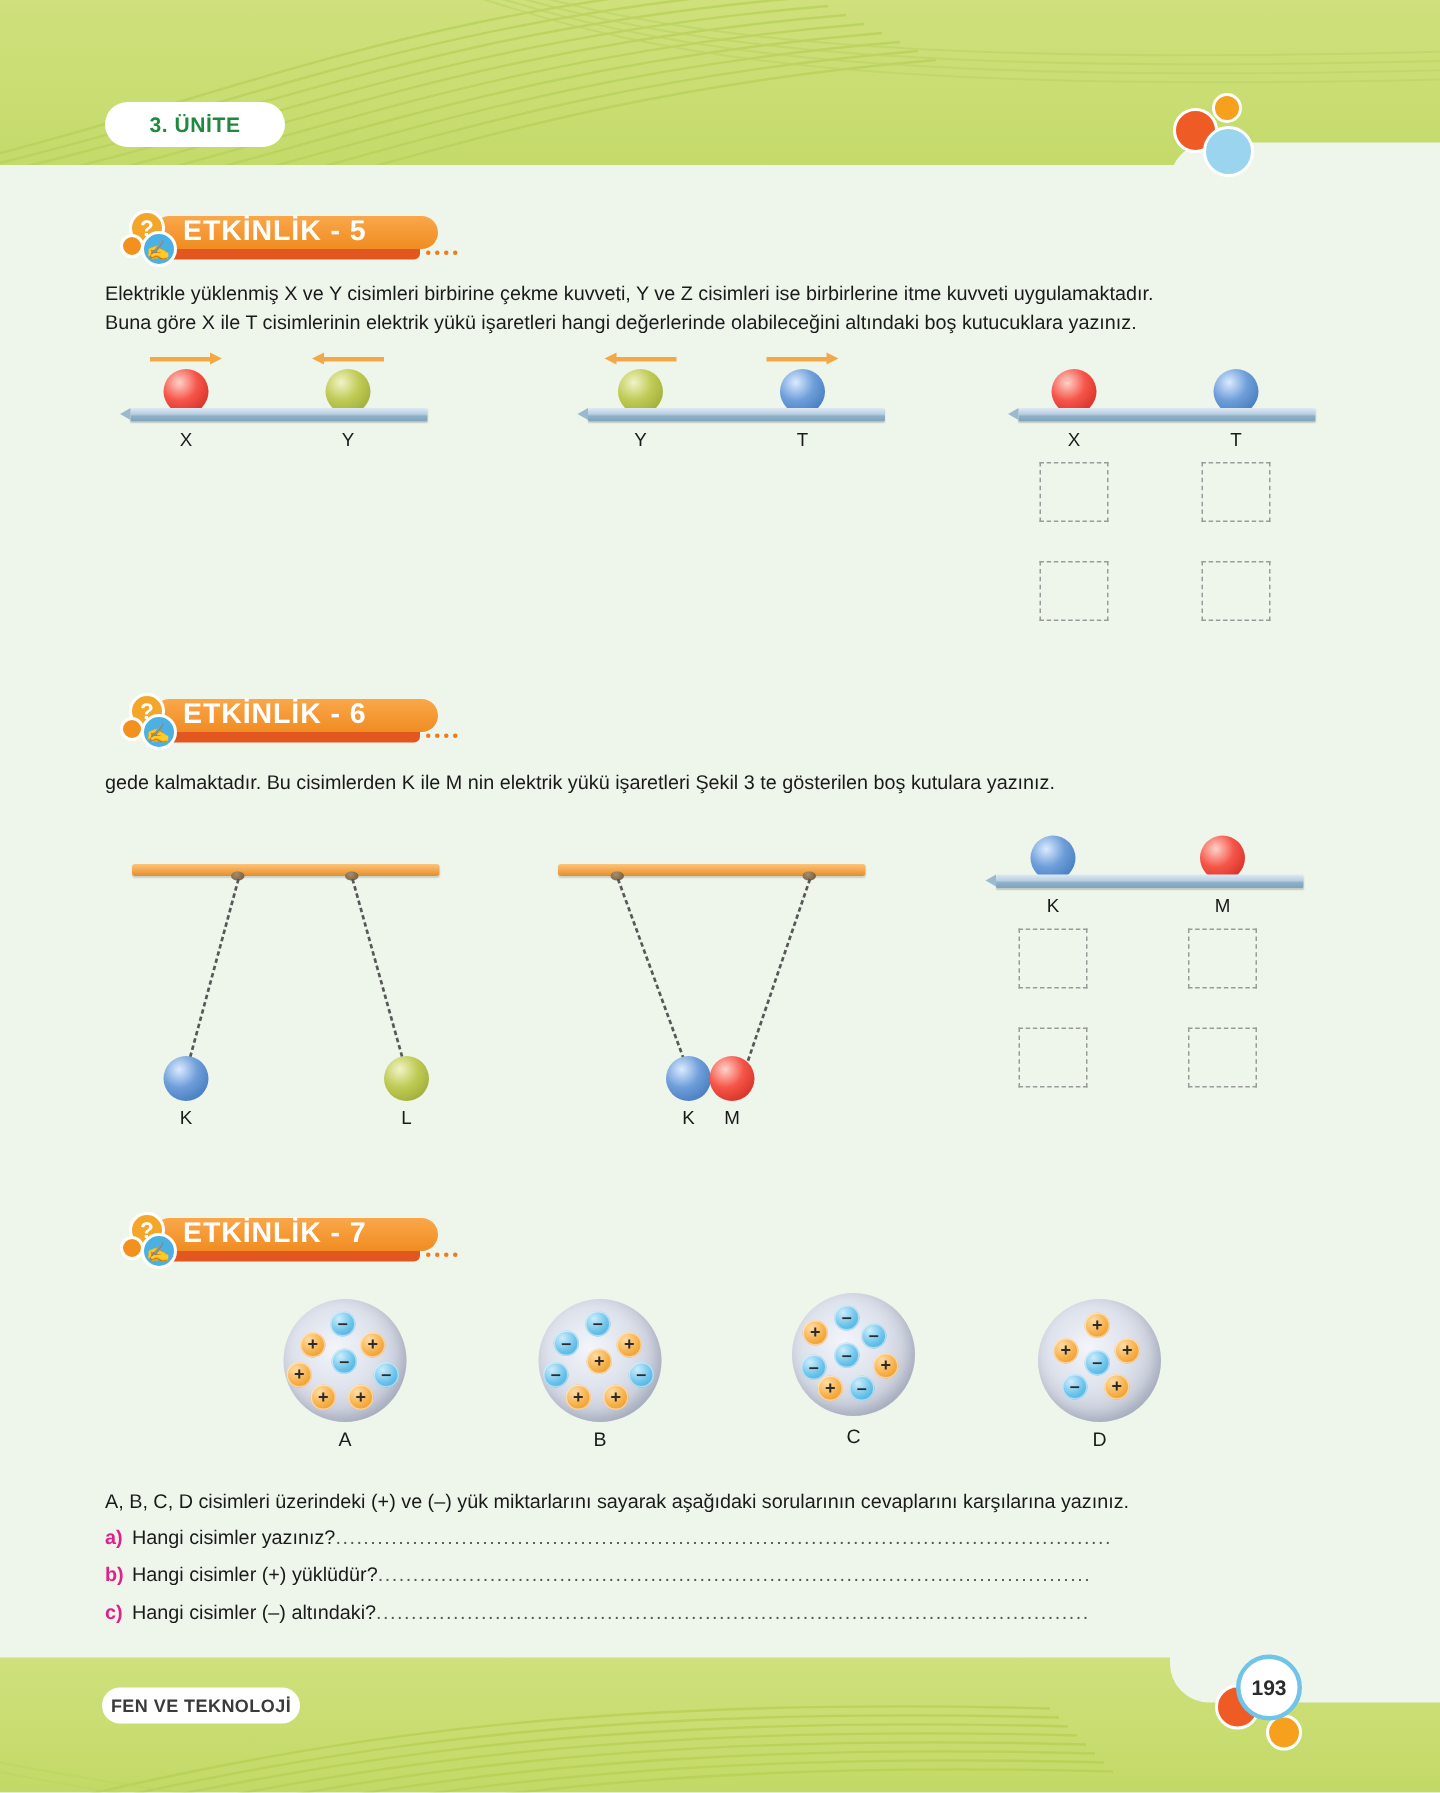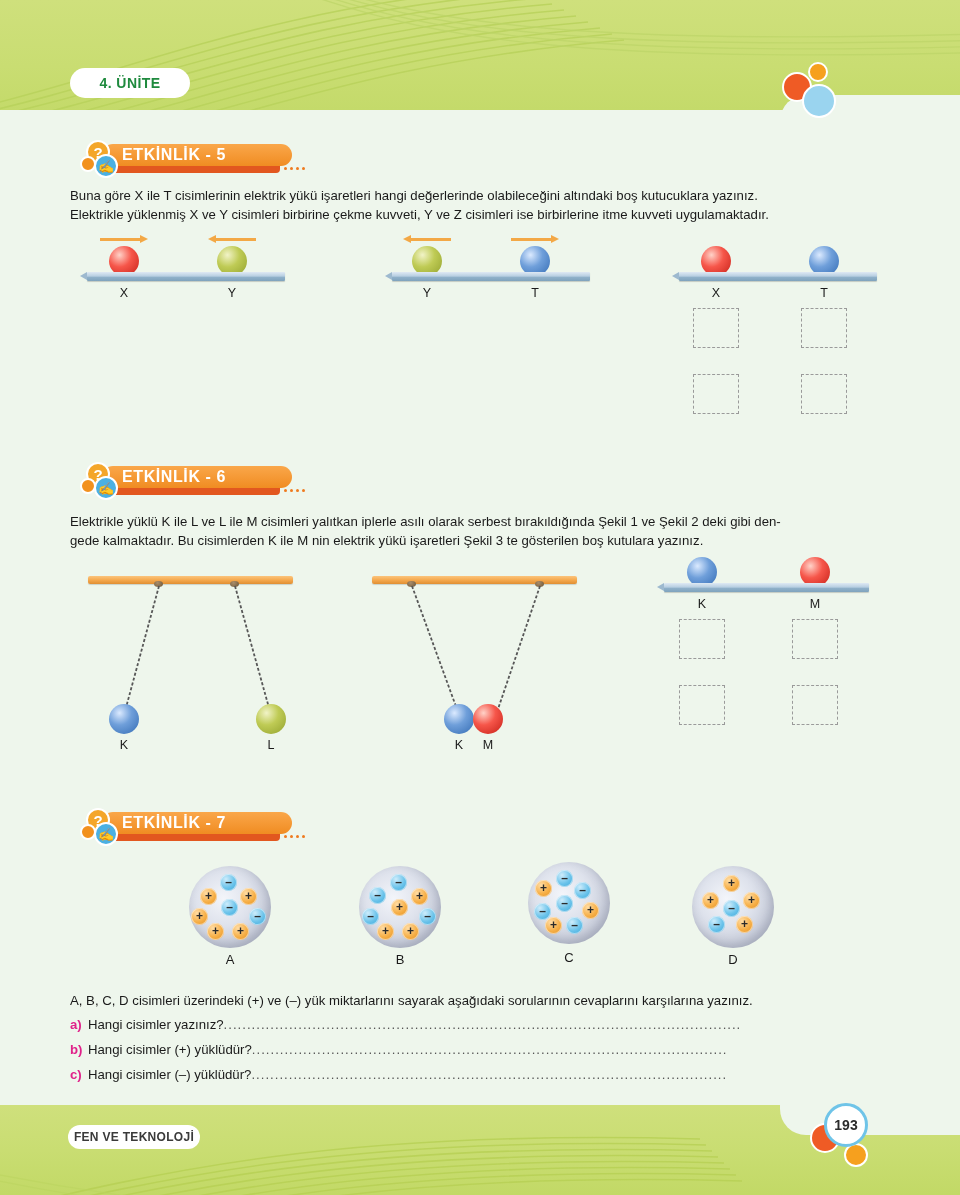--- a/index.html
+++ b/index.html
@@ -44,21 +44,21 @@
   .hd-circ { position:absolute; border-radius:50%; border:2px solid #ffffff; }
 
   
   .act-badge { position:absolute; height:40px; }
   .act-bar {
     position:absolute; left:30px; top:4px; height:22px;
     background: linear-gradient(180deg,#f8a game, #ef8222);
     background: linear-gradient(180deg,#faa74a 0%, #f08c22 100%);
     border-radius:11px;
     display:flex; align-items:center; padding-left:20px;
-    color:#ffffff; font-weight:bold; font-size:16px; letter-spacing:.6px;
+    color:#ffffff; font-weight:bold; font-size:19px; letter-spacing:.6px;
   }
   .act-bar-shadow {
     position:absolute; left:36px; top:26px; height:7px;
     background:#e2571f; border-radius:0 0 4px 4px;
   }
   .act-dots { position:absolute; top:27px; height:5px; display:flex; gap:3px; }
   .act-dots i { width:3px; height:3px; background:#ef7a1f; border-radius:50%; display:block; }
   .q-circle {
     position:absolute; left:14px; top:0px; width:24px; height:24px; border-radius:50%;
     background:#f4a62a; border:2px solid #fff;
@@ -195,21 +195,21 @@
     <g fill="none" stroke="#bdd568" stroke-width="1.4" opacity="0.7">
       <path d="M300,-20 C420,20 560,46 980,34"></path>
       <path d="M306,-14 C426,26 566,52 986,40"></path>
       <path d="M312,-8 C432,32 572,58 992,46"></path>
       <path d="M318,-2 C438,38 578,64 998,52"></path>
     </g>
   </svg>
   <div class="header-notch"></div>
   <div class="header-white-strip"></div>
 
-  <div class="unite-pill">4. ÜNİTE</div>
+  <div class="unite-pill">3. ÜNİTE</div>
 
   <div class="header-dots">
     <span class="hd-circ" style="left:0px; top:12px; width:30px; height:30px; background:#ef5b25;"></span>
     <span class="hd-circ" style="left:26px; top:2px; width:20px; height:20px; background:#f6a01e;"></span>
     <span class="hd-circ" style="left:20px; top:24px; width:34px; height:34px; background:#9ad4ef;"></span>
   </div>
 </div>
 
 <div class="act-badge" style="left:72px; top:140px; width:260px;">
   <div class="act-bar-shadow" style="width:172px;"></div>
@@ -221,22 +221,22 @@
       <i></i>
       <i></i>
       <i></i>
   </div>
   <div class="q-circle"><span>?</span></div>
   <div class="o-circle"></div>
   <div class="hand-circle">✍</div>
 </div>
 
 <div class="para" style="top:186px;">
+  <div>Elektrikle yüklenmiş X ve Y cisimleri birbirine çekme kuvveti, Y ve Z cisimleri ise birbirlerine itme kuvveti uygulamaktadır.</div>
   <div>Buna göre X ile T cisimlerinin elektrik yükü işaretleri hangi değerlerinde olabileceğini altındaki boş kutucuklara yazınız.</div>
-  <div>Elektrikle yüklenmiş X ve Y cisimleri birbirine çekme kuvveti, Y ve Z cisimleri ise birbirlerine itme kuvveti uygulamaktadır.</div>
 </div>
 
 <div class="scene" style="left:80px; top:234px; width:220px; height:80px;">
   <div class="arrow right" style="left:20px; top:0px; width:48px;">
     <span class="shaft"></span>
       <span class="head"></span>
   </div>
   <div class="arrow left" style="left:128px; top:0px; width:48px;">
     <span class="shaft"></span>
       <span class="head"></span>
@@ -287,21 +287,20 @@
       <i></i>
       <i></i>
       <i></i>
   </div>
   <div class="q-circle"><span>?</span></div>
   <div class="o-circle"></div>
   <div class="hand-circle">✍</div>
 </div>
 
 <div class="para" style="top:512px;">
-  <div>Elektrikle yüklü K ile L ve L ile M cisimleri yalıtkan iplerle asılı olarak serbest bırakıldığında Şekil 1 ve Şekil 2 deki gibi den-</div>
   <div>gede kalmaktadır. Bu cisimlerden K ile M nin elektrik yükü işaretleri Şekil 3 te gösterilen boş kutulara yazınız.</div>
 </div>
 
 <div class="scene" style="left:88px; top:570px; width:220px; height:190px;">
   <div class="bar-wood" style="left:0px; top:6px; width:205px;"></div>
   <div class="pivot" style="left:66px; top:11px;"></div>
   <div class="pivot" style="left:142px; top:11px;"></div>
   <svg style="position:absolute; left:0; top:0; width:220px; height:190px;">
     <line x1="71" y1="16" x2="36" y2="145" stroke="#575757" stroke-width="1.8" stroke-dasharray="3,2"></line>
     <line x1="147" y1="16" x2="183" y2="145" stroke="#575757" stroke-width="1.8" stroke-dasharray="3,2"></line>
@@ -408,21 +407,21 @@
   <span class="qtxt">Hangi cisimler yazınız?</span>
   <span class="dots">...............................................................................................................</span>
 </div>
 <div class="qrow" style="top:1042px;">
   <span class="bullet">b)</span>
   <span class="qtxt">Hangi cisimler (+) yüklüdür?</span>
   <span class="dots">......................................................................................................</span>
 </div>
 <div class="qrow" style="top:1067px;">
   <span class="bullet">c)</span>
-  <span class="qtxt">Hangi cisimler (–) yüklüdür?</span>
+  <span class="qtxt">Hangi cisimler (–) altındaki?</span>
   <span class="dots">......................................................................................................</span>
 </div>
 
 <div class="footer-wrap">
   <div class="footer-green"></div>
   <svg style="position:absolute; left:0; bottom:0; width:960px; height:90px;" viewBox="0 0 960 90" preserveAspectRatio="none">
     <g fill="none" stroke="#b7d054" stroke-width="1.6" opacity="0.8">
       <path d="M-20,110 C160,66 340,24 700,34"></path>
       <path d="M-20,116 C166,72 346,30 706,40"></path>
       <path d="M-20,122 C172,78 352,36 712,46"></path>

